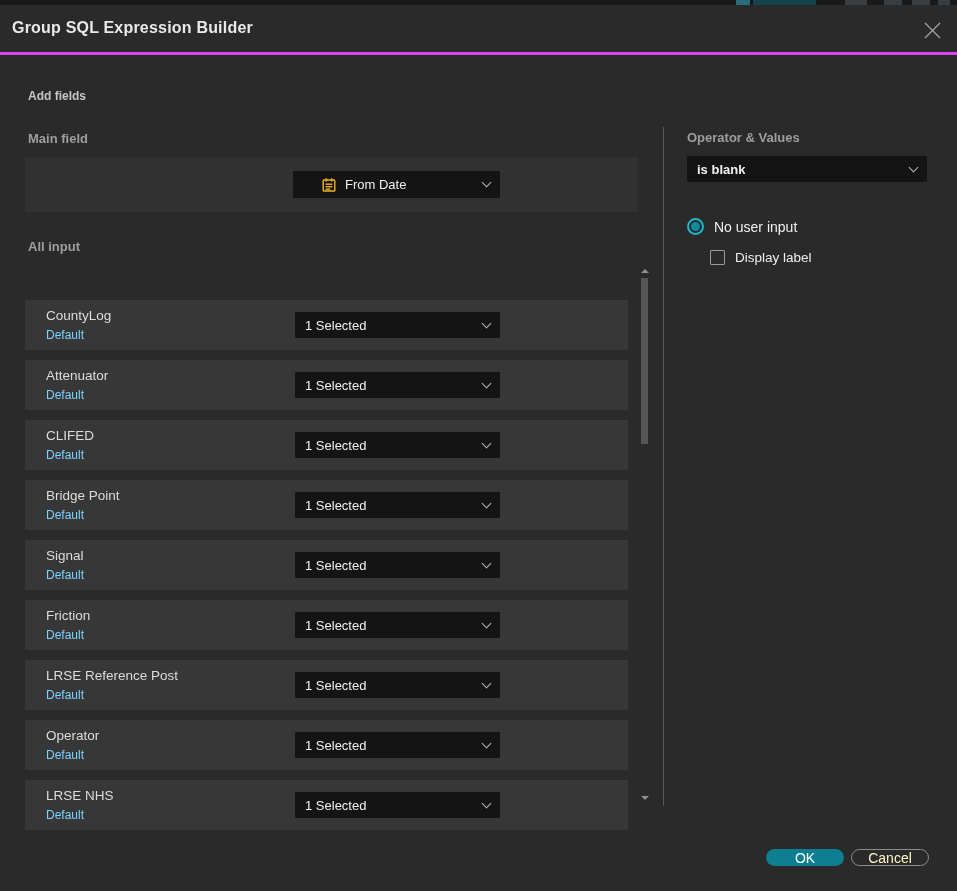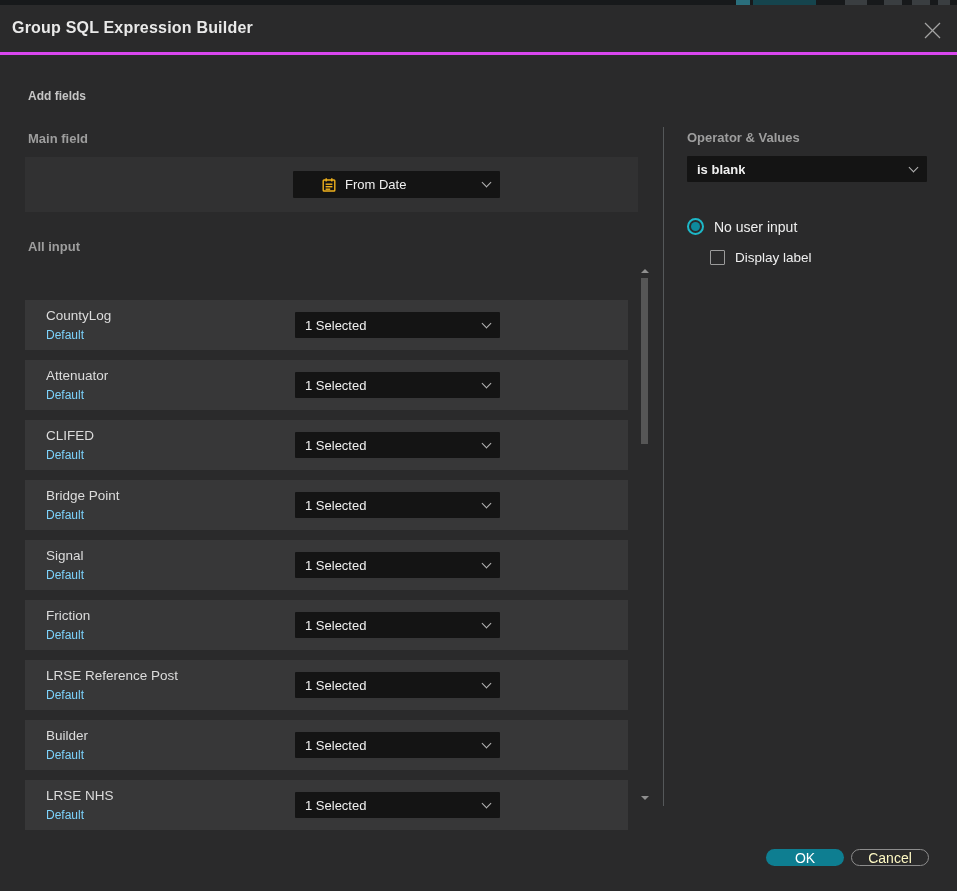--- a/index.html
+++ b/index.html
@@ -177,21 +177,21 @@
     <div class="field-row">
       <span class="field-name">LRSE Reference Post</span>
       <span class="field-sub">Default</span>
       <div class="select">
         <span class="val">1 Selected</span>
         <span class="chev"></span>
       </div>
     </div>
 
     <div class="field-row">
-      <span class="field-name">Builder</span>
+      <span class="field-name">Operator</span>
       <span class="field-sub">Default</span>
       <div class="select">
         <span class="val">1 Selected</span>
         <span class="chev"></span>
       </div>
     </div>
 
     <div class="field-row">
       <span class="field-name">LRSE NHS</span>
       <span class="field-sub">Default</span>

